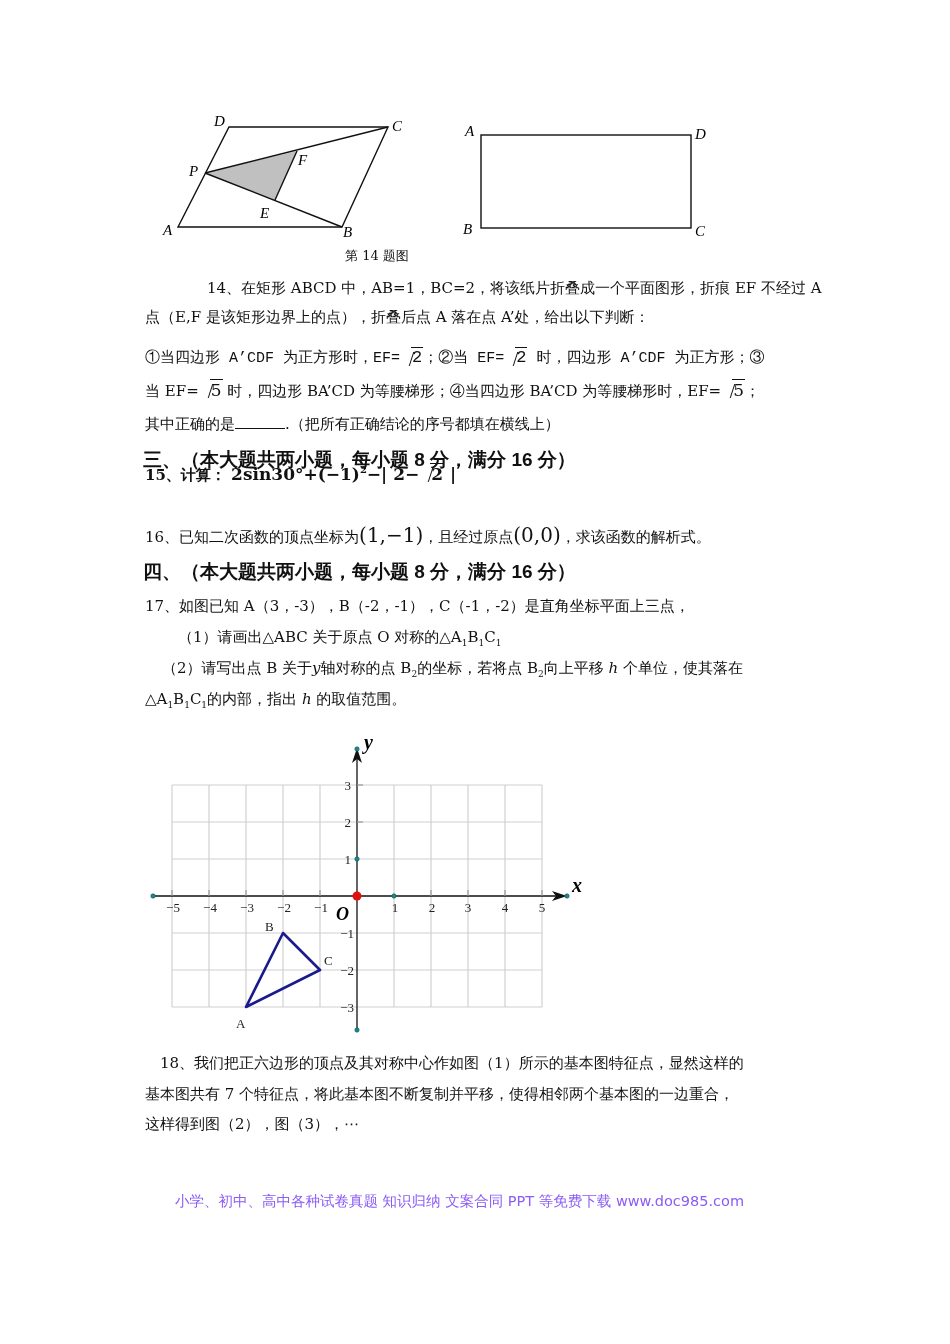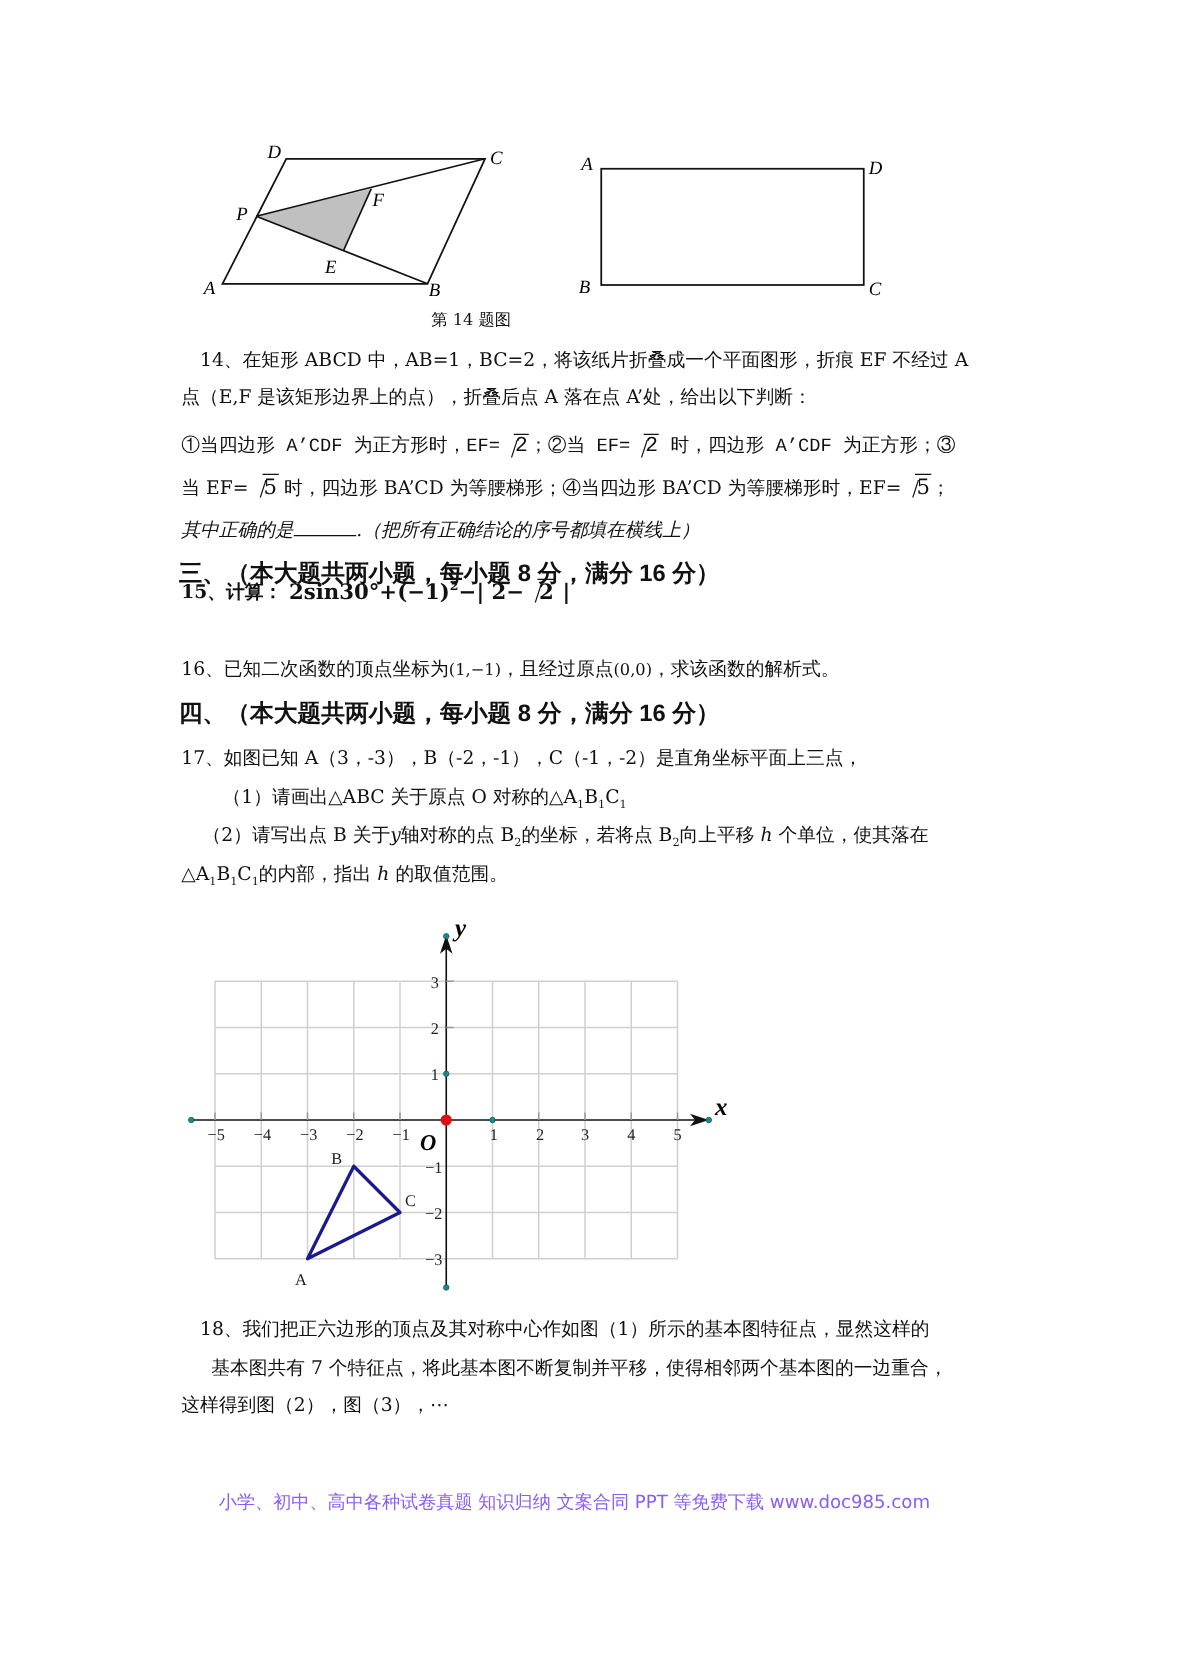--- a/index.html
+++ b/index.html
@@ -9,21 +9,21 @@
   .indent { left:160px; }
   .heading { font-family:Liberation Sans, sans-serif; font-size:19px; font-weight:bold; left:143px; line-height:26px; }
   .caption { position:absolute; left:345px; font-size:13px; }
   .footer { position:absolute; left:175px; top:1192px; font-size:14.5px; font-family:"DejaVu Sans","Liberation Sans",sans-serif; color:#8b5cf6; white-space:nowrap; }
   .sqrt { display:inline-block; position:relative; padding-left:9px; margin-left:2px; font-size:17px; }
   .sqrt::before { content:""; position:absolute; left:0; bottom:2px; width:9px; height:14px;
     border-right:1.2px solid #111; transform:skewX(-18deg); }
   .sqrt .rad { border-top:1.2px solid #111; padding:0 1px; }
   .blank { display:inline-block; width:50px; border-bottom:1.3px solid #111; height:14px; vertical-align:baseline; }
   .math { font-family:"DejaVu Serif","Liberation Serif",serif; font-size:17px; }
-  .big { font-size:13px;text-align:right; }
+  .big { font-size:20px;text-align:right; }
   sub { font-size:9px; }
   svg text { font-family:"Liberation Serif","DejaVu Serif",serif; }
 </style>
 </head>
 <body>
 
 <svg style="position:absolute;left:0;top:0;" width="950" height="260">
   <polygon points="205,173 297,151 275,200" fill="#c0c0c0" stroke="none"></polygon>
   <polygon points="178,227 342,227 388,127 229,127" fill="none" stroke="#111" stroke-width="1.4"></polygon>
   <line x1="205" y1="173" x2="388" y2="127" stroke="#111" stroke-width="1.4"></line>
@@ -39,29 +39,29 @@
 
   <rect x="481" y="135" width="210" height="93" fill="none" stroke="#111" stroke-width="1.4"></rect>
   <text x="465" y="136" font-size="15" font-style="italic">A</text>
   <text x="695" y="139" font-size="15" font-style="italic">D</text>
   <text x="463" y="234" font-size="15" font-style="italic">B</text>
   <text x="695" y="236" font-size="15" font-style="italic">C</text>
 </svg>
 
 <div class="caption" style="top:247px;">第 14 题图</div>
 
-<div class="line indent" style="top:278px;">14、在矩形 ABCD 中，AB=1，BC=2，将该纸片折叠成一个平面图形，折痕 EF 不经过 A</div>
+<div class="line indent" style="top:278px;margin-left:47px;">14、在矩形 ABCD 中，AB=1，BC=2，将该纸片折叠成一个平面图形，折痕 EF 不经过 A</div>
 <div class="line" style="top:307px;">点（E,F 是该矩形边界上的点），折叠后点 A 落在点 A’处，给出以下判断：</div>
 <div class="line" style="top:348px;font-family:Liberation Mono, monospace;">
   <span>①当四边形 A’CDF 为正方形时，EF=</span><span class="sqrt"><span class="rad">2</span></span><span>；②当 EF=</span><span class="sqrt"><span class="rad">2</span></span><span> 时，四边形 A’CDF 为正方形；③</span>
 </div>
 <div class="line" style="top:380px;">
   <span>当 EF=</span><span class="sqrt"><span class="rad">5</span></span><span> 时，四边形 BA’CD 为等腰梯形；④当四边形 BA’CD 为等腰梯形时，EF=</span><span class="sqrt"><span class="rad">5</span></span><span>；</span>
 </div>
-<div class="line" style="top:414px;font-style:italic;">
+<div class="line" style="top:414px;">
   <span>其中正确的是</span><span class="blank"></span><span>.（把所有正确结论的序号都填在横线上）</span>
 </div>
 
 <div class="line heading" style="top:447px;">三、（本大题共两小题，每小题 8 分，满分 16 分）</div>
 <div class="line" style="top:460px;font-weight:bold;">
   <span>15、计算：</span>
   <span class="math"><span>2sin30°+(−1)</span><sup style="font-size:10px;">2</sup><span>−| 2−</span><span class="sqrt"><span class="rad">2</span></span><span> |</span></span>
 </div>
 <div class="line" style="top:525px;">
   <span>16、已知二次函数的顶点坐标为</span><span class="math big">(1,−1)</span><span>，且经过原点</span><span class="math big">(0,0)</span><span>，求该函数的解析式。</span>
@@ -158,16 +158,16 @@
 
   <polygon points="246,287 283,213 320,250" fill="none" stroke="#1a1a8c" stroke-width="2.6" stroke-linejoin="round"></polygon>
   <g font-size="13" fill="#222">
     <text x="236" y="308">A</text>
     <text x="265" y="211">B</text>
     <text x="324" y="245">C</text>
   </g>
 </svg>
 
 <div class="line indent" style="top:1053px;">18、我们把正六边形的顶点及其对称中心作如图（1）所示的基本图特征点，显然这样的</div>
-<div class="line" style="top:1084px;margin-left:24px;">基本图共有 7 个特征点，将此基本图不断复制并平移，使得相邻两个基本图的一边重合，</div>
+<div class="line" style="top:1084px;">基本图共有 7 个特征点，将此基本图不断复制并平移，使得相邻两个基本图的一边重合，</div>
 <div class="line" style="top:1114px;">这样得到图（2），图（3），⋯</div>
 
 <div class="footer">小学、初中、高中各种试卷真题 知识归纳 文案合同 PPT 等免费下载   www.doc985.com</div>
 
 </body></html>

